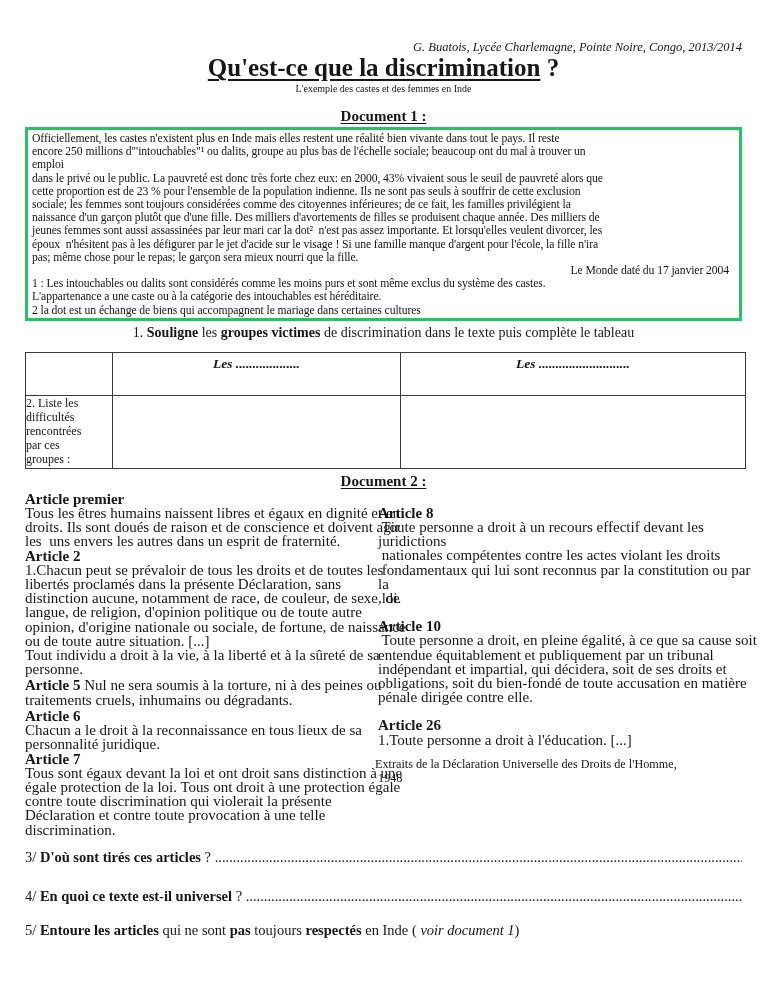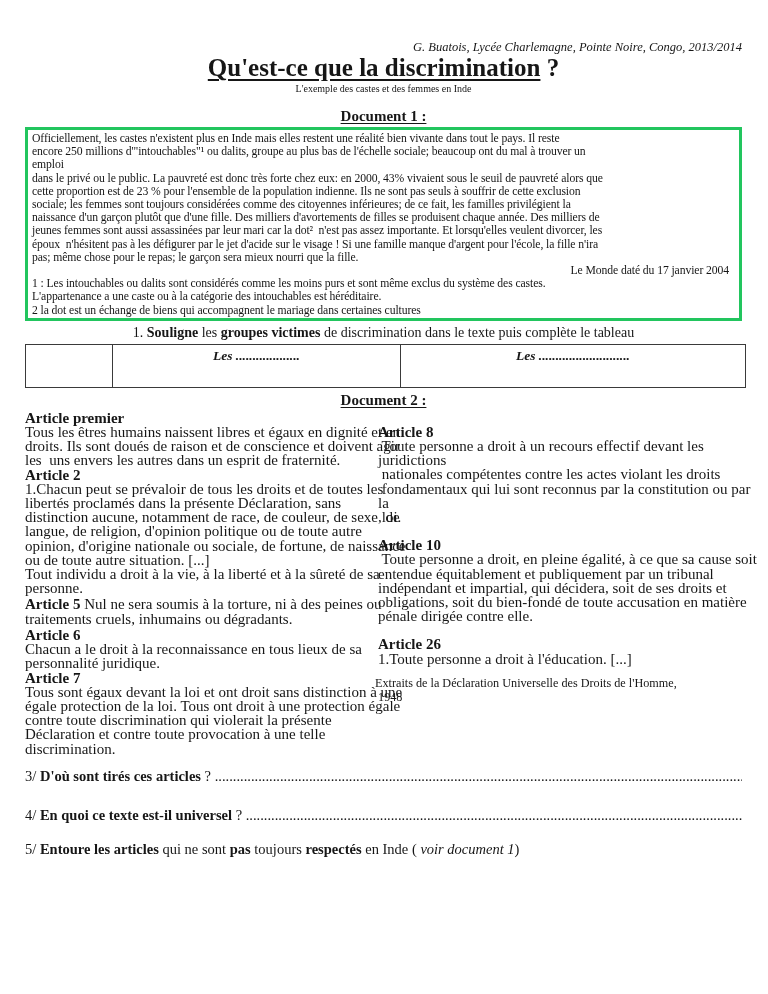--- a/index.html
+++ b/index.html
@@ -34,21 +34,21 @@
   }
   .pre{white-space:pre;}
   .doc1-source{text-align:right;padding-right:6px;}
   .q1{
     text-align:center;font-size:14px;line-height:18px;margin-top:3px;
     white-space:nowrap;overflow:hidden;
   }
   .q1 b,.q b{font-weight:bold;}
   table.victims{
     border-collapse:collapse;table-layout:fixed;
-    margin-top:2px;width:717px;
+    margin-top:10px;width:717px;
   }
   table.victims td{border:1px solid #3a3a3a;vertical-align:top;padding:0;}
   td.tc1{width:86px;}
   td.tc2{width:287px;}
   td.tc3{width:344px;}
   tr.hdr td{height:39px;text-align:center;font-weight:bold;font-style:italic;font-size:13.5px;padding-top:3px;}
   tr.r2 td{height:72px;}
   td.row2label{font-size:12px;line-height:14px;padding:1px 3px;font-style:normal;font-weight:normal;text-align:left;}
   .columns{display:flex;margin-top:2px;}
   .col-left{flex:none;width:353px;}
@@ -101,20 +101,29 @@
 
   <div class="q1"><span>1. </span><b>Souligne</b><span> les </span><b>groupes victimes</b><span> de discrimination dans le texte puis complète le tableau</span></div>
 
   <table class="victims">
     <tbody>
         <tr class="hdr">
       <td class="tc1"></td>
       <td class="tc2">Les ...................</td>
       <td class="tc3">Les ...........................</td>
     </tr>
+    <tr class="r2">
+      <td class="tc1 row2label pre">2. Liste les
+difficultés
+rencontrées
+par ces
+groupes :</td>
+      <td class="tc2"></td>
+      <td class="tc3"></td>
+    </tr>
   </tbody>
     </table>
 
   <div class="doc-heading dh2">Document 2 :</div>
 
   <div class="columns">
     <div class="col-left">
       <div class="article"><b class="atitle">Article premier</b><span>Tous les êtres humains naissent libres et égaux en dignité et en
 droits. Ils sont doués de raison et de conscience et doivent agir
 les  uns envers les autres dans un esprit de fraternité.</span></div>

